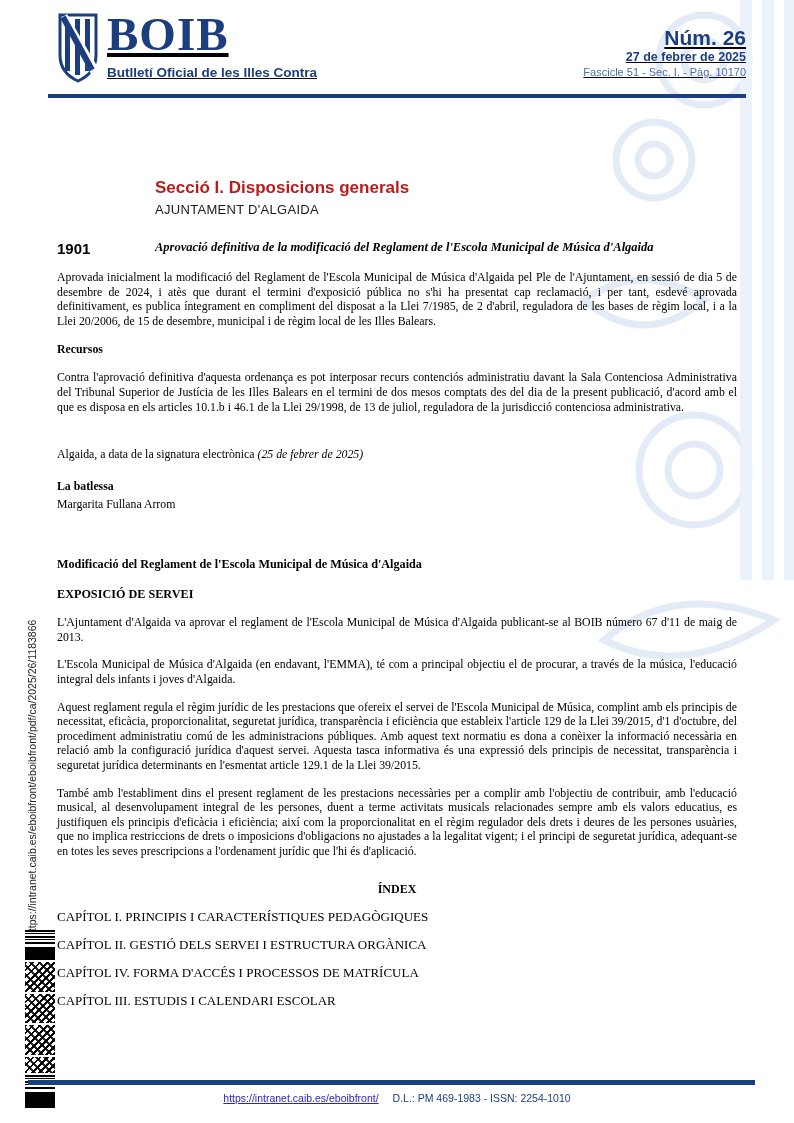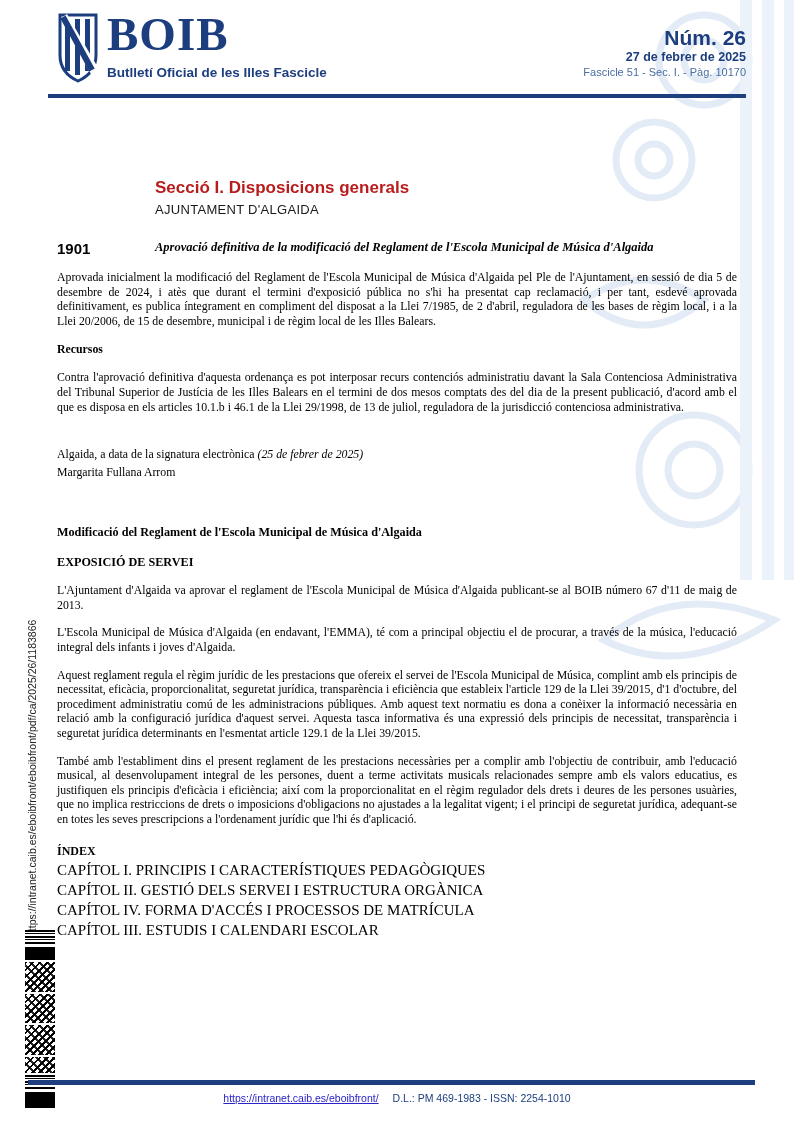--- a/index.html
+++ b/index.html
@@ -2,21 +2,21 @@
 <html><head>
 <meta charset="utf-8">
 <style>
   html,body{margin:0;padding:0;}
   body{width:794px;height:1123px;position:relative;background:#ffffff;
        font-family:"Liberation Serif",serif;color:#000;overflow:hidden;}
 
   .watermark{position:absolute;top:0;right:0;z-index:0;pointer-events:none;}
 
   
-  .header{position:absolute;top:12px;left:57px;right:48px;z-index:2;display:flex;justify-content:space-between;}
+  .header{position:absolute;top:12px;left:57px;right:48px;z-index:2;display:flex;justify-content:space-between;text-decoration:underline;}
   .logo-wrap{display:flex;align-items:flex-start;gap:8px;}
   .wordmark{font-family:"Liberation Serif",serif;font-weight:700;font-size:47px;line-height:44px;color:#1c3e7e;letter-spacing:1px;}
   .logo-sub{font-family:"Liberation Sans",sans-serif;font-weight:700;font-size:13.5px;color:#1c3e7e;margin-top:9px;}
   .head-right{text-align:right;font-family:"Liberation Sans",sans-serif;color:#1c3e7e;margin-top:14px;}
   .issue-num{font-size:21px;font-weight:700;line-height:23px;}
   .issue-date{font-size:12.5px;font-weight:700;line-height:16px;}
   .fascicle{font-size:11px;font-weight:400;color:#4a6ea5;line-height:15px;}
   .head-rule{position:absolute;top:94px;left:48px;right:48px;height:4px;background:#1c3e7e;z-index:2;}
 
   
@@ -40,22 +40,22 @@
   .ann-title{font-weight:700;font-style:italic;font-size:12.5px;line-height:15px;}
   p.body{font-size:11.8px;line-height:14.6px;text-align:justify;margin:13px 0 0 0;}
   .bold-head{font-weight:700;font-size:11.8px;margin-top:14px;}
   .center{text-align:left;}
   .sig-line{font-size:11.8px;margin-top:33px;}
   .sig-date{font-style:italic;}
   .signer-role{font-weight:700;font-size:11.8px;margin-top:17px;}
   .signer-name{font-size:11.8px;margin-top:3px;}
   .doc-title{font-weight:700;font-size:12.2px;margin-top:45px;}
   .motius{font-weight:700;font-size:12.2px;margin-top:15px;}
-  .index-head{font-weight:700;font-size:12px;margin-top:18px;}
-  .chapter{font-size:15px;margin-top:3px;}
+  .index-head{font-weight:700;font-size:12px;margin-top:24px;text-align:center;}
+  .chapter{font-size:13px;margin-top:12px;}
 
   
   .foot-rule{position:absolute;left:28px;right:39px;top:1080px;height:5px;background:#1c3e7e;z-index:2;}
   .footer{position:absolute;left:0;right:0;top:1092px;text-align:center;
           font-family:"Liberation Sans",sans-serif;font-size:10.5px;color:#1c3e7e;z-index:2;}
   .footer a{color:#2a23c7;text-decoration:underline;margin-right:14px;}
 </style>
 </head>
 <body>
 
@@ -84,21 +84,21 @@
       <g fill="#1c3e7e">
         <rect x="8" y="7" width="5" height="52"></rect>
         <rect x="18" y="7" width="5" height="56"></rect>
         <rect x="28" y="7" width="5" height="52"></rect>
       </g>
       <path d="M4 6 L34 62 L40 54 L10 2 Z" fill="#ffffff"></path>
       <path d="M6 5 L35 58" stroke="#1c3e7e" stroke-width="6"></path>
     </svg>
     <div>
       <div class="wordmark">BOIB</div>
-      <div class="logo-sub">Butlletí Oficial de les Illes Fascicle</div>
+      <div class="logo-sub">Butlletí Oficial de les Illes Contra</div>
     </div>
   </div>
   <div class="head-right">
     <div class="issue-num">Núm. 26</div>
     <div class="issue-date">27 de febrer de 2025</div>
     <div class="fascicle">Fascicle 51 - Sec. I. - Pàg. 10170</div>
   </div>
 </div>
 <div class="head-rule"></div>
 
@@ -124,20 +124,21 @@
   </div>
 
   <p class="body">Aprovada inicialment la modificació del Reglament de l'Escola Municipal de Música d'Algaida pel Ple de l'Ajuntament, en sessió de dia 5 de desembre de 2024, i atès que durant el termini d'exposició pública no s'hi ha presentat cap reclamació, i per tant, esdevé aprovada definitivament, es publica íntegrament en compliment del disposat a la Llei 7/1985, de 2 d'abril, reguladora de les bases de règim local, i a la Llei 20/2006, de 15 de desembre, municipal i de règim local de les Illes Balears.</p>
 
   <div class="bold-head">Recursos</div>
 
   <p class="body">Contra l'aprovació definitiva d'aquesta ordenança es pot interposar recurs contenciós administratiu davant la Sala Contenciosa Administrativa del Tribunal Superior de Justícia de les Illes Balears en el termini de dos mesos comptats des del dia de la present publicació, d'acord amb el que es disposa en els articles 10.1.b i 46.1 de la Llei 29/1998, de 13 de juliol, reguladora de la jurisdicció contenciosa administrativa.</p>
 
   <div class="sig-line center"><span>Algaida, a data de la signatura electrònica </span><span class="sig-date">(25 de febrer de 2025)</span></div>
 
+  <div class="signer-role center">La batlessa</div>
   <div class="signer-name center">Margarita Fullana Arrom</div>
 
   <div class="doc-title center">Modificació del Reglament de l'Escola Municipal de Música d'Algaida</div>
   <div class="motius center">EXPOSICIÓ DE SERVEI</div>
 
   <p class="body">L'Ajuntament d'Algaida va aprovar el reglament de l'Escola Municipal de Música d'Algaida publicant-se al BOIB número 67 d'11 de maig de 2013.</p>
   <p class="body">L'Escola Municipal de Música d'Algaida (en endavant, l'EMMA), té com a principal objectiu el de procurar, a través de la música, l'educació integral dels infants i joves d'Algaida.</p>
   <p class="body">Aquest reglament regula el règim jurídic de les prestacions que ofereix el servei de l'Escola Municipal de Música, complint amb els principis de necessitat, eficàcia, proporcionalitat, seguretat jurídica, transparència i eficiència que estableix l'article 129 de la Llei 39/2015, d'1 d'octubre, del procediment administratiu comú de les administracions públiques. Amb aquest text normatiu es dona a conèixer la informació necessària en relació amb la configuració jurídica d'aquest servei. Aquesta tasca informativa és una expressió dels principis de necessitat, transparència i seguretat jurídica determinants en l'esmentat article 129.1 de la Llei 39/2015.</p>
   <p class="body">També amb l'establiment dins el present reglament de les prestacions necessàries per a complir amb l'objectiu de contribuir, amb l'educació musical, al desenvolupament integral de les persones, duent a terme activitats musicals relacionades sempre amb els valors educatius, es justifiquen els principis d'eficàcia i eficiència; així com la proporcionalitat en el règim regulador dels drets i deures de les persones usuàries, que no implica restriccions de drets o imposicions d'obligacions no ajustades a la legalitat vigent; i el principi de seguretat jurídica, adequant-se en totes les seves prescripcions a l'ordenament jurídic que l'hi és d'aplicació.</p>
 

